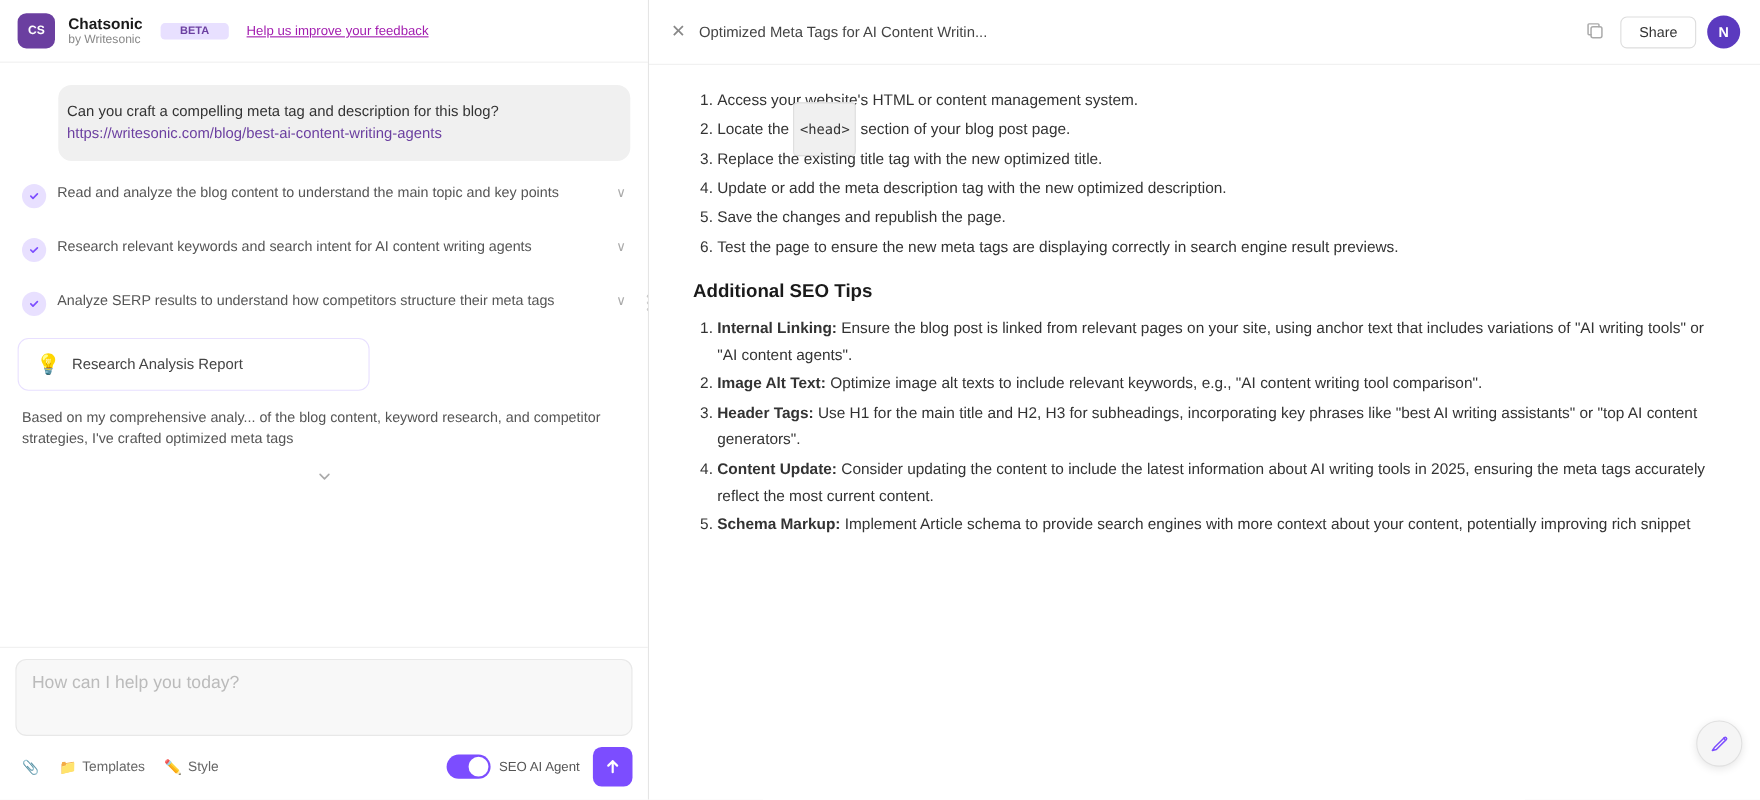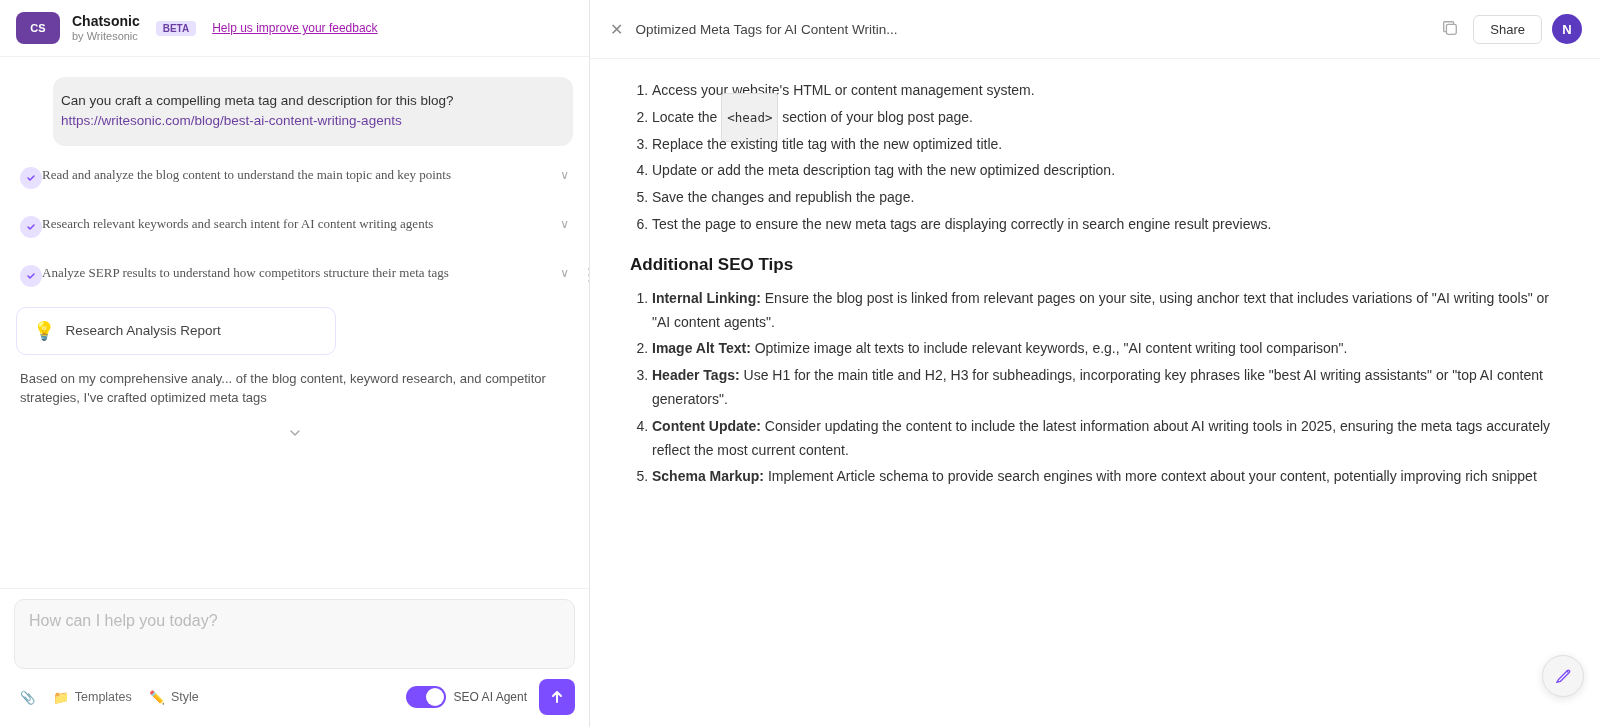--- a/index.html
+++ b/index.html
@@ -18,37 +18,37 @@
 
     .header {
       display: flex;
       align-items: center;
       padding: 12px 16px;
       gap: 12px;
       border-bottom: 1px solid #f0f0f0;
     }
 
     .logo-avatar {
-      width: 44px; height: 32px;
+      width: 34px; height: 32px;
       background: #6b3fa0;
       border-radius: 8px;
       display: flex; align-items: center; justify-content: center;
       color: #fff; font-size: 11px; font-weight: 700;
     }
 
     .brand-name {
       font-size: 14px; font-weight: 700; color: #1a1a1a; line-height: 1.1;
     }
     .brand-sub { font-size: 11px; color: #888; }
 
     .beta-badge {
       background: #e8e0ff;
       color: #6b3fa0;
       font-size: 10px; font-weight: 700;
-      padding: 2px 7px; border-radius: 4px;
+      padding: 2px 18px; border-radius: 4px;
       margin-left: 4px;
     }
 
     .feedback-link {
       color: #a21caf; font-size: 12px; text-decoration: underline; cursor: pointer;
       margin-left: 4px;
     }
 
     .chat-area {
       flex: 1;
@@ -63,24 +63,23 @@
       background: #f0f0f0;
       border-radius: 12px;
       padding: 14px 8px;
       font-size: 13.5px; color: #333; line-height: 1.5;
       max-width: 520px;
       align-self: flex-end;
     }
     .user-message a { color: #6b3fa0; text-decoration: none; }
 
     .task-item {
-      display: flex; align-items: flex-start; 
+      display: flex; align-items: flex-start; gap: 10px;
       padding: 6px 4px;
       position: relative;
-      font-family: Liberation Serif, serif;
     }
     .task-check {
       width: 22px; height: 22px;
       background: #e8e0ff;
       border-radius: 50%;
       display: flex; align-items: center; justify-content: center;
       flex-shrink: 0; margin-top: 1px;
     }
     .task-check svg { width: 12px; height: 12px; }
     .task-text { font-size: 13px; color: #555; line-height: 1.4; flex: 1; }

